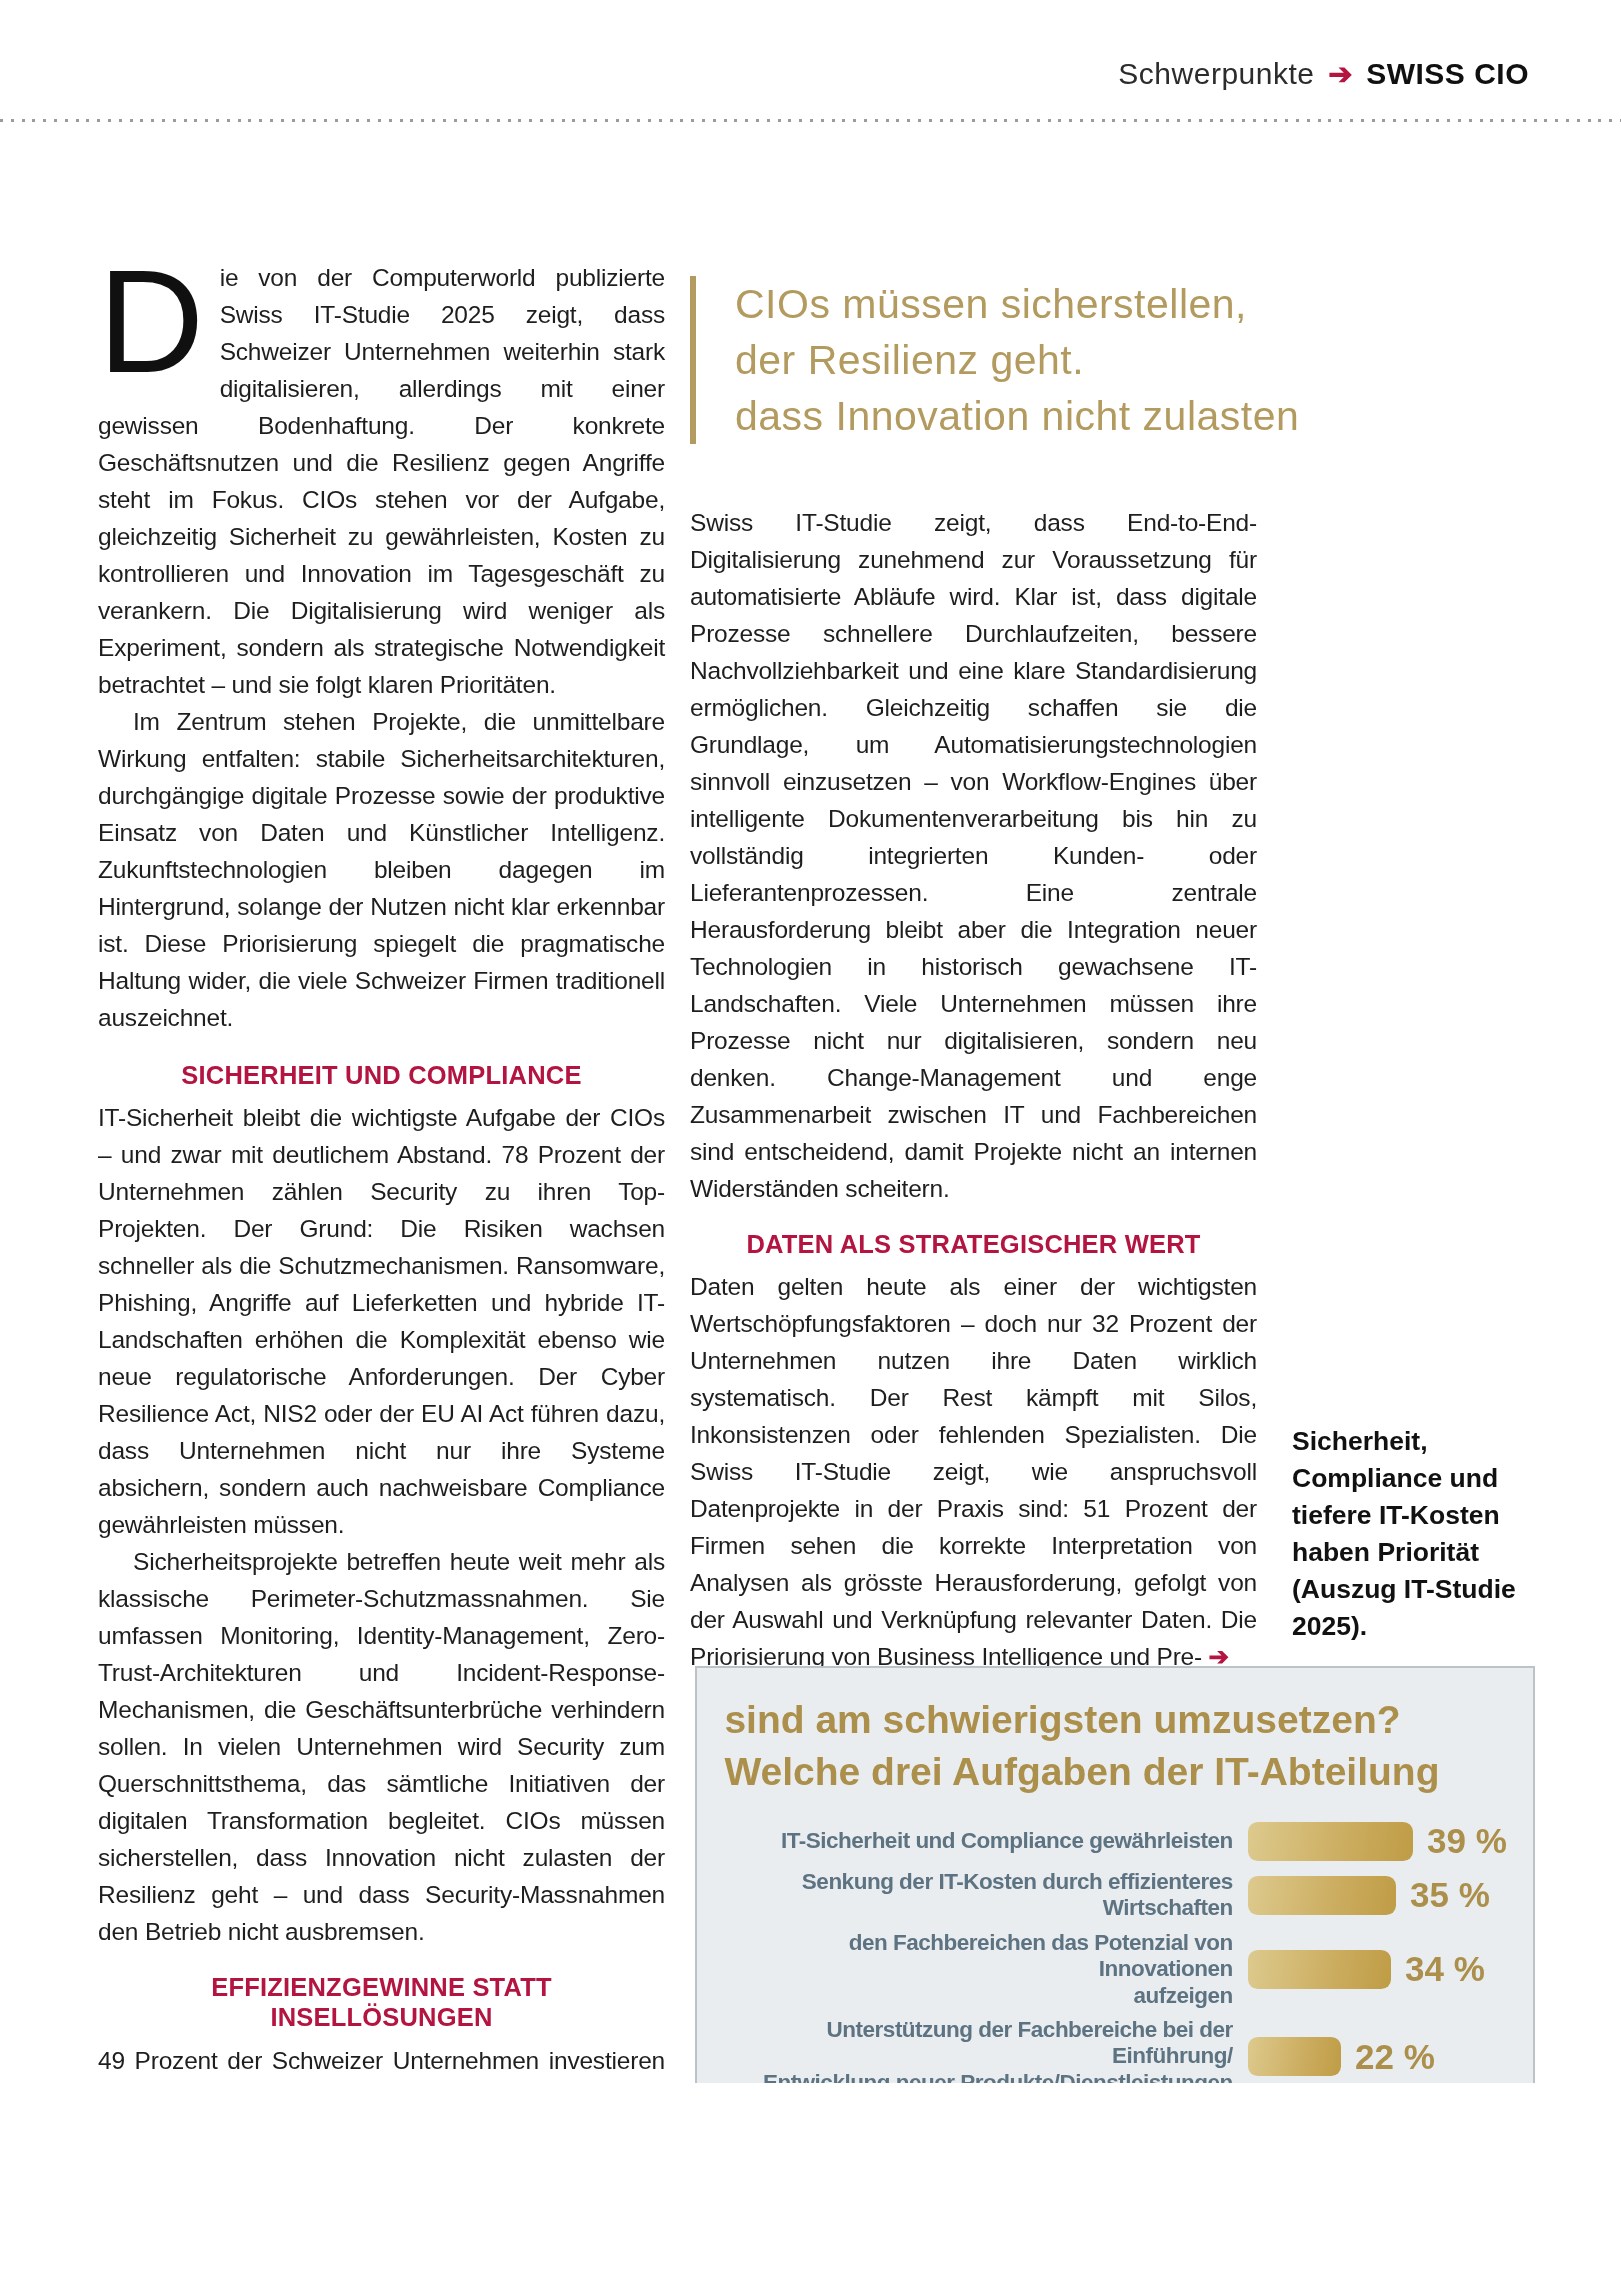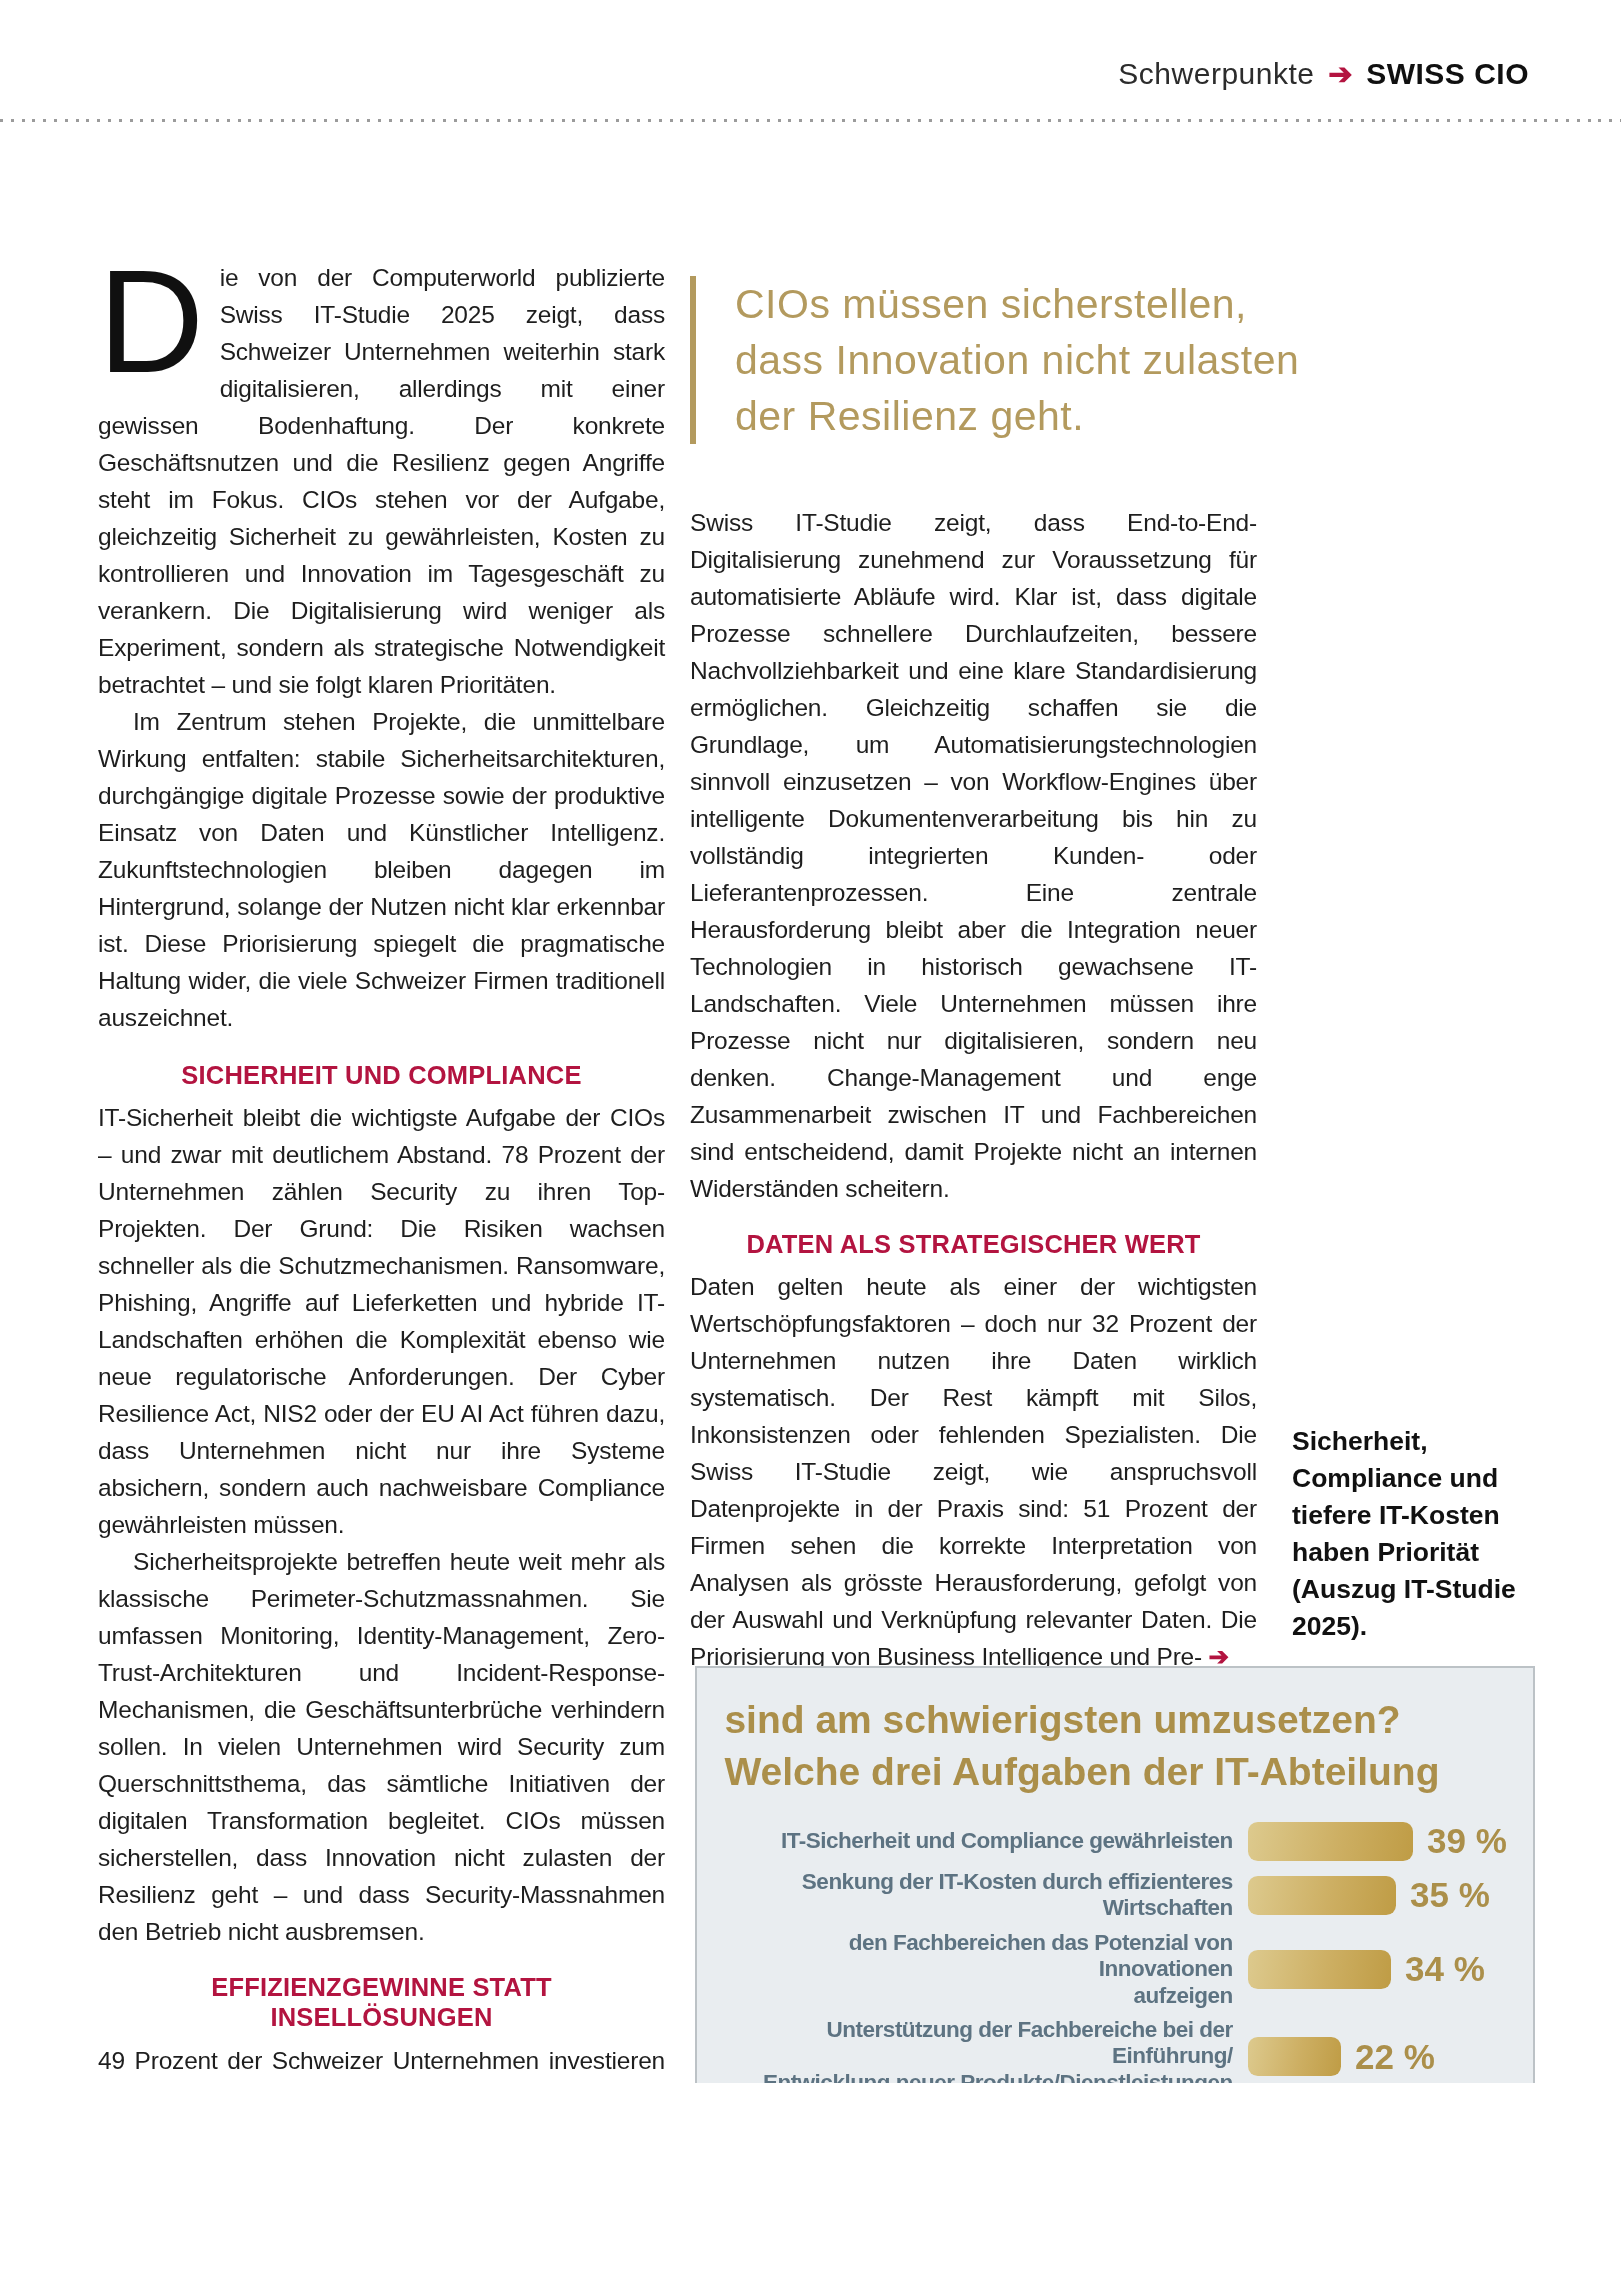--- a/index.html
+++ b/index.html
@@ -80,22 +80,22 @@
     <p class="indent">Im Zentrum stehen Projekte, die unmittelbare Wirkung entfalten: stabile Sicherheitsarchitekturen, durchgängige digitale Prozesse sowie der produktive Einsatz von Daten und Künstlicher Intelligenz. Zukunftstechnologien bleiben dagegen im Hintergrund, solange der Nutzen nicht klar erkennbar ist. Diese Priorisierung spiegelt die pragmatische Haltung wider, die viele Schweizer Firmen traditionell auszeichnet.</p>
     <div class="redhead first">SICHERHEIT UND COMPLIANCE</div>
     <p>IT-Sicherheit bleibt die wichtigste Aufgabe der CIOs – und zwar mit deutlichem Abstand. 78 Prozent der Unternehmen zählen Security zu ihren Top-Projekten. Der Grund: Die Risiken wachsen schneller als die Schutzmechanismen. Ransomware, Phishing, Angriffe auf Lieferketten und hybride IT-Landschaften erhöhen die Komplexität ebenso wie neue regulatorische Anforderungen. Der Cyber Resilience Act, NIS2 oder der EU AI Act führen dazu, dass Unternehmen nicht nur ihre Systeme absichern, sondern auch nachweisbare Compliance gewährleisten müssen.</p>
     <p class="indent">Sicherheitsprojekte betreffen heute weit mehr als klassische Perimeter-Schutzmassnahmen. Sie umfassen Monitoring, Identity-Management, Zero-Trust-Architekturen und Incident-Response-Mechanismen, die Geschäftsunterbrüche verhindern sollen. In vielen Unternehmen wird Security zum Querschnittsthema, das sämtliche Initiativen der digitalen Transformation begleitet. CIOs müssen sicherstellen, dass Innovation nicht zulasten der Resilienz geht – und dass Security-Massnahmen den Betrieb nicht ausbremsen.</p>
     <div class="redhead">EFFIZIENZGEWINNE STATT INSELLÖSUNGEN</div>
     <p>49 Prozent der Schweizer Unternehmen investieren gezielt in die Digitalisierung und Dokumentation ihrer Geschäftsprozesse. Der Grund liegt auf der Hand: Noch immer arbeiten viele Firmen mit papierbasierten oder fragmentierten Abläufen, die Fehler verursachen, Zeit kosten und nicht skalierbar sind. Die</p>
   </div>
 
   <div class="pull-quote">
     <span class="line">CIOs müssen sicherstellen,</span>
+    <span class="line">der Resilienz geht.</span>
     <span class="line">dass Innovation nicht zulasten</span>
-    <span class="line">der Resilienz geht.</span>
   </div>
 
   <div class="col col-right">
     <p>Swiss IT-Studie zeigt, dass End-to-End-Digitalisierung zunehmend zur Voraussetzung für automatisierte Abläufe wird. Klar ist, dass digitale Prozesse schnellere Durchlaufzeiten, bessere Nachvollziehbarkeit und eine klare Standardisierung ermöglichen. Gleichzeitig schaffen sie die Grundlage, um Automatisierungstechnologien sinnvoll einzusetzen – von Workflow-Engines über intelligente Dokumentenverarbeitung bis hin zu vollständig integrierten Kunden- oder Lieferantenprozessen. Eine zentrale Herausforderung bleibt aber die Integration neuer Technologien in historisch gewachsene IT-Landschaften. Viele Unternehmen müssen ihre Prozesse nicht nur digitalisieren, sondern neu denken. Change-Management und enge Zusammenarbeit zwischen IT und Fachbereichen sind entscheidend, damit Projekte nicht an internen Widerständen scheitern.</p>
     <div class="redhead">DATEN ALS STRATEGISCHER WERT</div>
     <p><span>Daten gelten heute als einer der wichtigsten Wertschöpfungsfaktoren – doch nur 32 Prozent der Unternehmen nutzen ihre Daten wirklich systematisch. Der Rest kämpft mit Silos, Inkonsistenzen oder fehlenden Spezialisten. Die Swiss IT-Studie zeigt, wie anspruchsvoll Datenprojekte in der Praxis sind: 51 Prozent der Firmen sehen die korrekte Interpretation von Analysen als grösste Herausforderung, gefolgt von der Auswahl und Verknüpfung relevanter Daten. Die Priorisierung von Business Intelligence und Pre-</span>&nbsp;<span class="cont-arrow">➔</span></p>
   </div>
 
   <div class="caption">Sicherheit, Compliance und tiefere IT-Kosten haben Priorität (Auszug IT-Studie 2025).</div>
 

